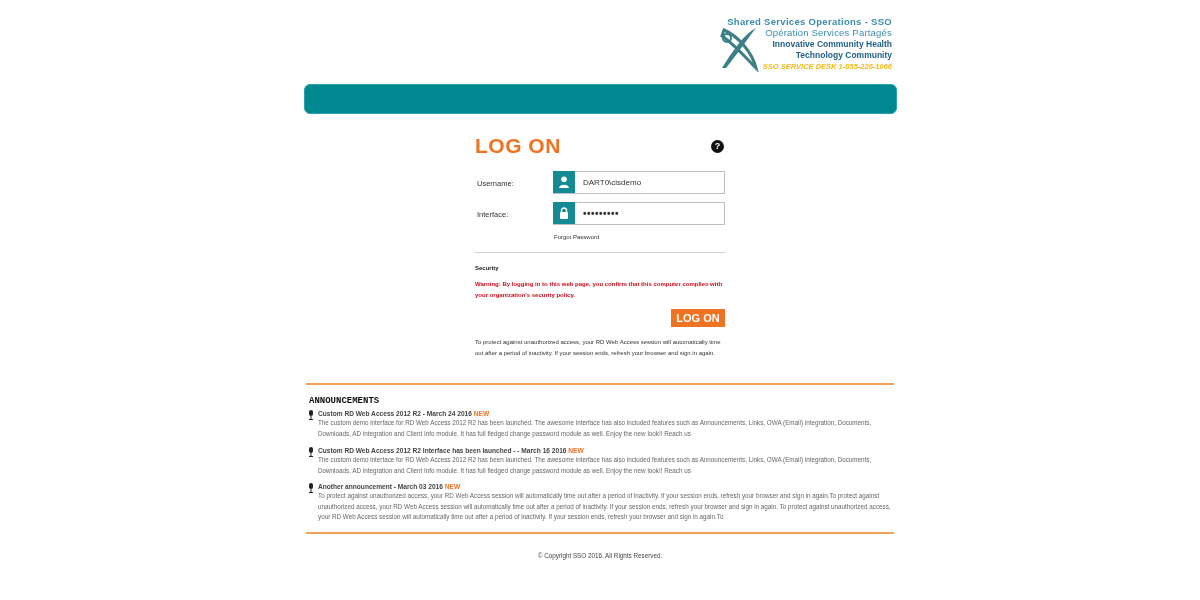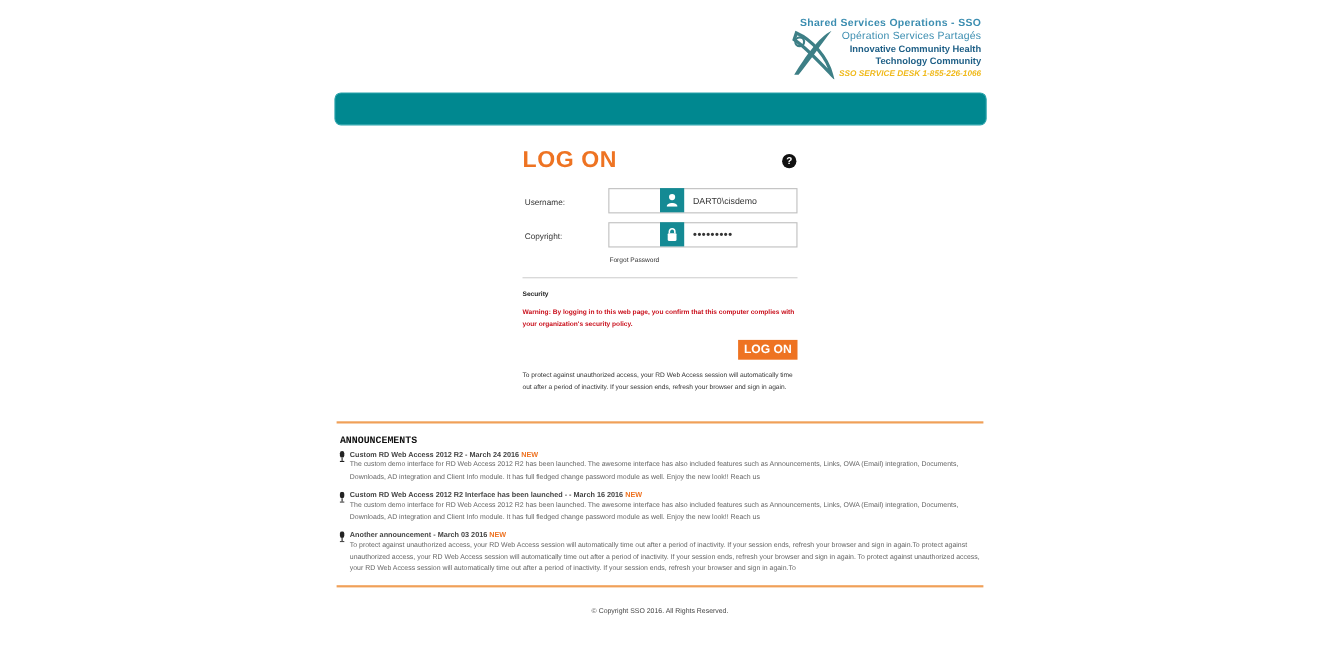--- a/index.html
+++ b/index.html
@@ -14,21 +14,21 @@
   .lt3 { color: #1e5f86; font-weight: bold; font-size: 8.5px; }
   .lt4 { color: #1e5f86; font-weight: bold; font-size: 8.5px; }
   .lt5 { color: #f0b91a; font-weight: bold; font-style: italic; font-size: 7.5px; }
 
   .banner { position: absolute; left: 304px; top: 84px; width: 593px; height: 30px; background: #008890; border-radius: 6px; border: 1px solid #2aa3ab; }
 
   .logon-title { position: absolute; left: 475px; top: 134px; font-family: "Liberation Sans", sans-serif; font-weight: bold; font-size: 21px; color: #ee7322; letter-spacing: 0.5px; }
   .help-icon { position: absolute; left: 711px; top: 140px; width: 13px; height: 13px; border-radius: 50%; background: #111; color: #fff; font-size: 9px; font-weight: bold; text-align: center; line-height: 13px; font-family: "Liberation Sans", sans-serif; }
 
   .field-label { position: absolute; left: 477px; font-size: 7.5px; color: #333; font-family: "Liberation Sans", sans-serif; }
-  .field { position: absolute; left: 553px; width: 172px; height: 23px; border: 1px solid #bfbfbf; background: #fff; display: flex; align-items: center; padding-left: 47px; }
+  .field { position: absolute; left: 553px; width: 172px; height: 23px; border: 1px solid #bfbfbf; background: #fff; display: flex; align-items: center; }
   .field-icon { width: 22px; height: 22px; background: #148a94; display: flex; align-items: center; justify-content: center; flex: 0 0 auto; margin-left: -1px; margin-top: -1px; }
   .field-input { border: none; outline: none; font-size: 8px; color: #333; padding-left: 8px; height: 20px; flex: 1; background: transparent; font-family: "Liberation Sans", sans-serif; }
   .field-input.pw { font-size: 10px; letter-spacing: 0.5px; font-weight: bold; }
 
   .forgot { position: absolute; left: 554px; top: 234px; font-size: 6px; color: #333; font-family: "Liberation Sans", sans-serif; text-decoration: none; }
   .divider-thin { position: absolute; left: 475px; top: 252px; width: 250px; height: 1px; background: #d0d0d0; }
 
   .security-label { position: absolute; left: 475px; top: 265px; font-size: 6px; font-weight: bold; color: #222; font-family: "Liberation Sans", sans-serif; }
   .warning { position: absolute; left: 475px; top: 279px; width: 250px; font-size: 6px; font-weight: bold; color: #c9101c; line-height: 11px; font-family: "Liberation Sans", sans-serif; }
 
@@ -74,21 +74,21 @@
 <div class="field" style="top:171px;">
   <span class="field-icon">
     <svg width="10" height="12" viewBox="0 0 10 12">
         <circle cx="5" cy="3.2" r="2.8" fill="#fff"></circle>
         <path d="M0 12 C0 7.5, 10 7.5, 10 12 Z" fill="#fff"></path>
       </svg>
   </span>
   <input class="field-input" type="text" value="DART0\cisdemo" style="">
 </div>
 
-<div class="field-label" style="top:210px;">Copyright:</div>
+<div class="field-label" style="top:210px;">Interface:</div>
 <div class="field" style="top:202px;">
   <span class="field-icon">
     <svg width="10" height="12" viewBox="0 0 10 12">
         <path d="M2.5 5 V3.5 A2.5 2.5 0 0 1 7.5 3.5 V5" fill="none" stroke="#fff" stroke-width="1.4"></path>
         <rect x="1" y="5" width="8" height="7" rx="1" fill="#fff"></rect>
       </svg>
   </span>
   <input class="field-input pw" type="text" value="•••••••••" style="">
 </div>
 

